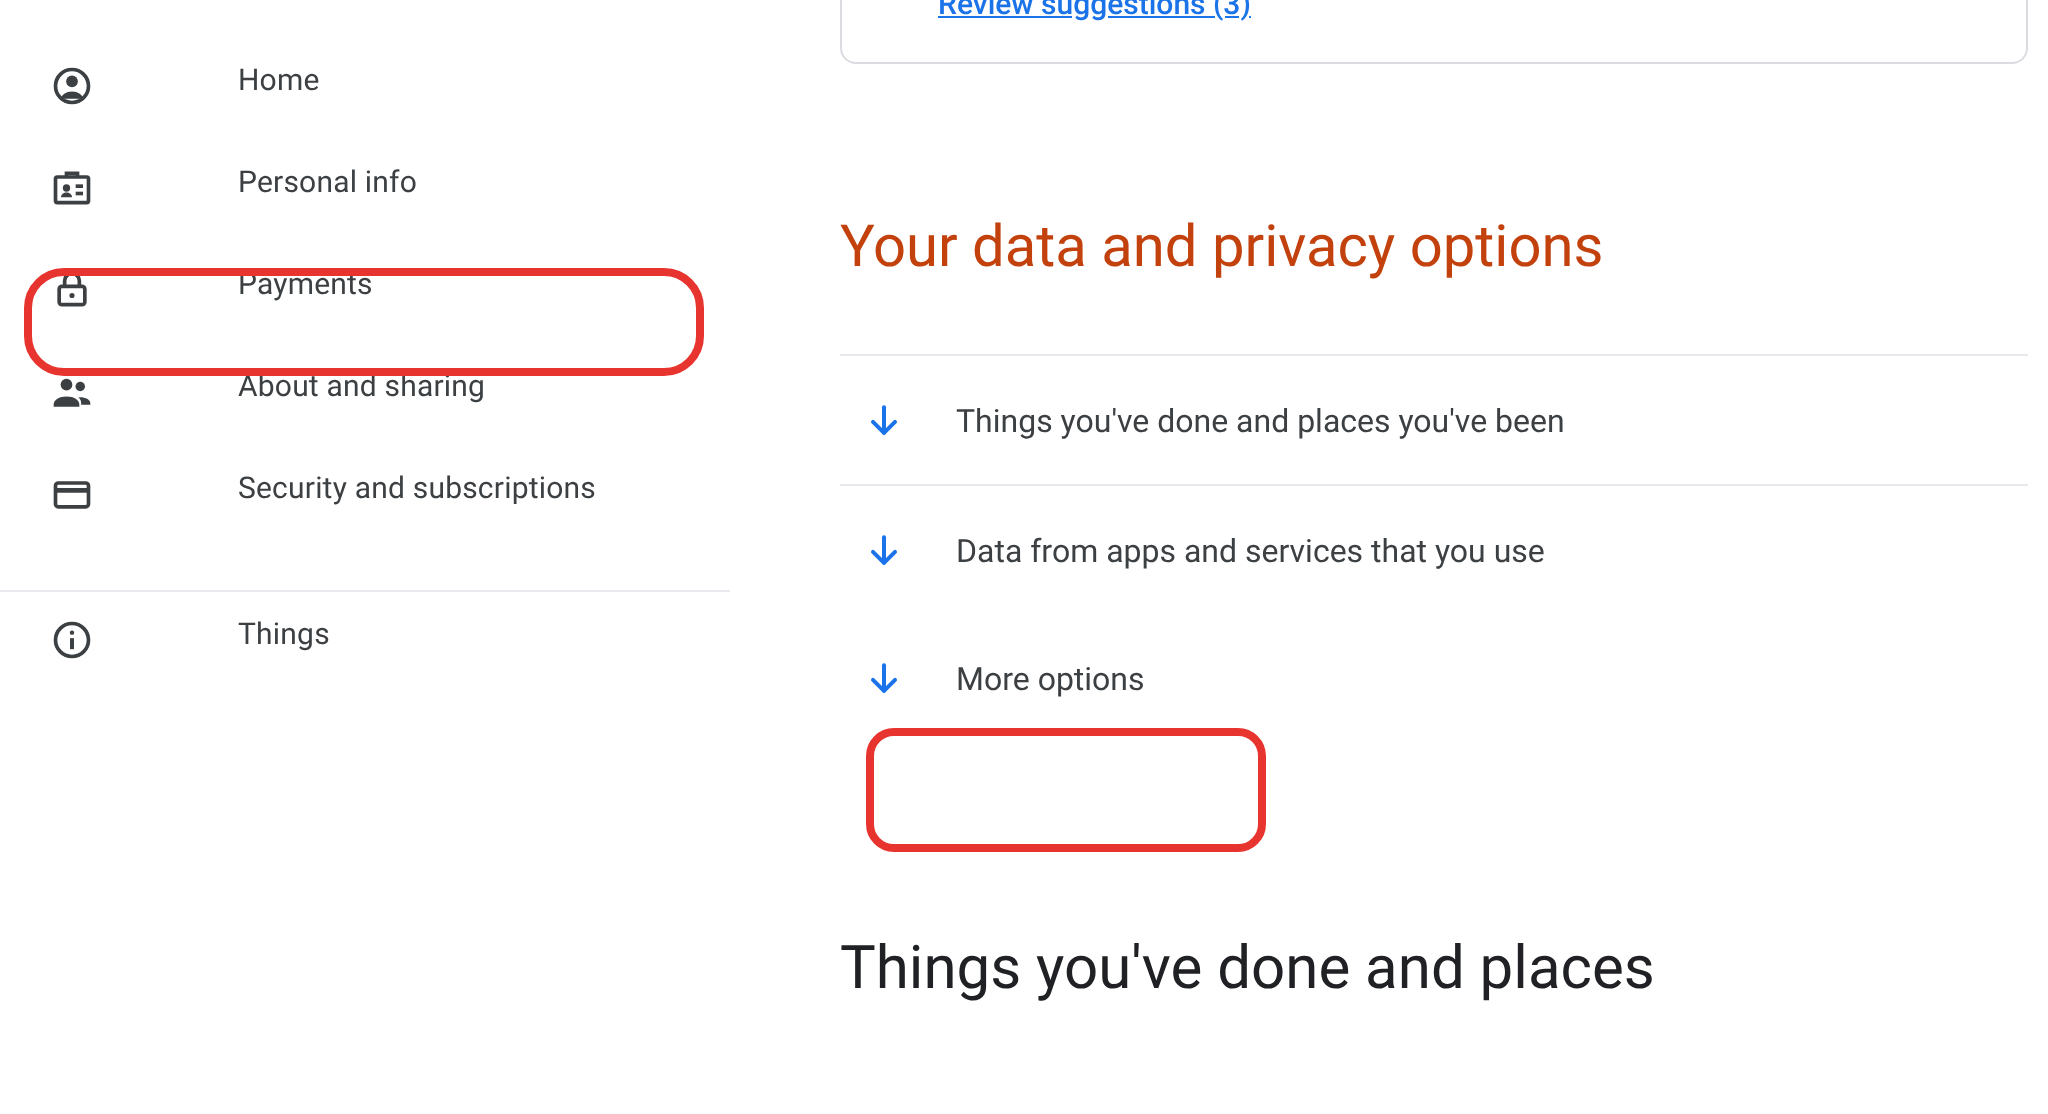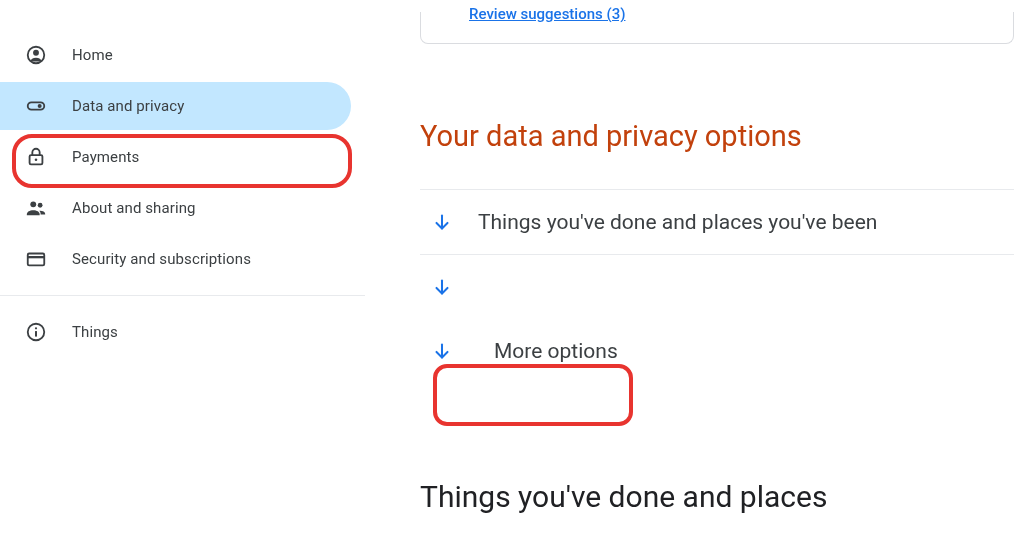--- a/index.html
+++ b/index.html
@@ -1,60 +1,64 @@
 <!DOCTYPE html>
 <html><head>
   <meta charset="utf-8">
   <style>
     * { margin: 0; padding: 0; box-sizing: border-box; }
     body { font-family: 'Google Sans', Roboto, Arial, sans-serif; background: #fff; width: 1024px; height: 557px; overflow: hidden; color: #202124; }
     .container { display: flex; height: 100%; }
     .sidebar { width: 365px; padding-top: 28px; border-right: 0; }
-    .nav-item { display: flex; align-items: center; padding: 0 24px; height: 48px; border-radius: 0 24px 24px 0; margin: 3px 14px 3px 0; cursor: pointer; position: relative; }
+    .nav-item { display: flex; align-items: flex-start; padding: 0 24px; height: 48px; border-radius: 0 24px 24px 0; margin: 3px 14px 3px 0; cursor: pointer; position: relative; gap: 47px; }
     .nav-item.active { background: #c2e7ff; }
     .nav-icon { width: 24px; height: 24px; margin-right: 24px; display: flex; align-items: center; justify-content: center; flex-shrink: 0; }
     .nav-label { font-size: 15px; color: #3c4043; font-weight: 400; letter-spacing: 0.1px; }
     .nav-divider { height: 1px; background: #e8eaed; margin: 12px 0; }
     .highlight-box { position: absolute; border: 4px solid #e8342f; border-radius: 20px; pointer-events: none; }
     .highlight-sidebar { left: 12px; top: 134px; width: 340px; height: 54px; }
     .highlight-more { left: 433px; top: 364px; width: 200px; height: 62px; border-radius: 14px; }
-    .main { flex: 1; padding-left: 55px; padding-top: 12px; padding-right: 10px; position: relative; }
+    .main { flex: 1; padding-left: 55px; padding-top: 0; padding-right: 10px; position: relative; }
     .review-card { border: 1px solid #dadce0; border-top: 0; border-radius: 0 0 8px 8px; padding: 0 0 12px 48px; margin-bottom: 75px; margin-top: 0; }
     .review-link { color: #1a73e8; font-size: 15px; font-weight: 500; position: relative; top: -8px; }
     .section-title { font-size: 29px; color: #c2410c; margin-bottom: 36px; font-weight: 400; letter-spacing: 0; }
     .option-row { display: flex; align-items: center; padding: 20px 10px; border-top: 1px solid #e8eaed; cursor: pointer; }
     .option-row:first-of-type { border-top: 0; padding-top: 10px; }
     .option-icon { width: 24px; height: 24px; margin-right: 24px; display: flex; align-items: center; justify-content: center; color: #1a73e8; }
-    .option-label { font-size: 21px; color: #3c4043; }
+    .option-label { font-size: 16px; color: #3c4043; }
     .big-heading { font-size: 30px; color: #202124; margin-top: 96px; font-weight: 400; }
     svg { display: block; }
   </style>
 </head>
 <body>
 
 <div class="container">
   <div class="sidebar">
     <div class="nav-item">
       <span class="nav-icon">
         <svg viewBox="0 0 24 24" width="22" height="22">
             <circle cx="12" cy="12" r="9" fill="none" stroke="#3c4043" stroke-width="2"></circle>
             <circle cx="12" cy="9.5" r="3.2" fill="#3c4043"></circle>
             <path d="M6 19 a6 4 0 0 1 12 0" fill="#3c4043"></path>
           </svg>
       </span>
       <span class="nav-label">Home</span>
     </div>
-    <div class="nav-item active">
+    <div class="nav-item">
       <span class="nav-icon">
         <svg viewBox="0 0 24 24" width="22" height="22" fill="none" stroke="#3c4043" stroke-width="2">
-            <rect x="3" y="8" width="18" height="8" rx="4"></rect>
-            <circle cx="16" cy="12" r="2.2" fill="#3c4043" stroke="none"></circle>
+            <rect x="3" y="6" width="18" height="14" rx="1"></rect>
+            <path d="M9 6V4h6v2"></path>
+            <circle cx="9" cy="12" r="2" fill="#3c4043" stroke="none"></circle>
+            <path d="M6 17c0-1.5 1.5-2.5 3-2.5s3 1 3 2.5" stroke="none" fill="#3c4043"></path>
+            <line x1="14" y1="11" x2="18" y2="11"></line>
+            <line x1="14" y1="15" x2="18" y2="15"></line>
           </svg>
       </span>
-      <span class="nav-label">Data and privacy</span>
+      <span class="nav-label">Personal info</span>
     </div>
     <div class="nav-item">
       <span class="nav-icon">
         <svg viewBox="0 0 24 24" width="22" height="22" fill="none" stroke="#3c4043" stroke-width="2">
             <rect x="5" y="10" width="14" height="10" rx="1.5"></rect>
             <path d="M8 10V7a4 4 0 0 1 8 0v3"></path>
             <circle cx="12" cy="15" r="1.4" fill="#3c4043" stroke="none"></circle>
           </svg>
       </span>
       <span class="nav-label">Payments</span>
@@ -108,22 +112,23 @@
       </span>
       <span class="option-label">Things you've done and places you've been</span>
     </div>
     <div class="option-row">
       <span class="option-icon">
         <svg viewBox="0 0 24 24" width="22" height="22" fill="none" stroke="#1a73e8" stroke-width="2.2" stroke-linecap="round" stroke-linejoin="round">
             <line x1="12" y1="5" x2="12" y2="19"></line>
             <polyline points="6 13 12 19 18 13"></polyline>
           </svg>
       </span>
+      <span class="option-label">Data from apps and services that you use</span>
     </div>
-    <div class="option-row" style="border-top:0;gap:16px;">
+    <div class="option-row" style="border-top:0;">
       <span class="option-icon">
         <svg viewBox="0 0 24 24" width="22" height="22" fill="none" stroke="#1a73e8" stroke-width="2.2" stroke-linecap="round" stroke-linejoin="round">
             <line x1="12" y1="5" x2="12" y2="19"></line>
             <polyline points="6 13 12 19 18 13"></polyline>
           </svg>
       </span>
       <span class="option-label">More options</span>
     </div>
 
     <h2 class="big-heading">Things you've done and places</h2>

